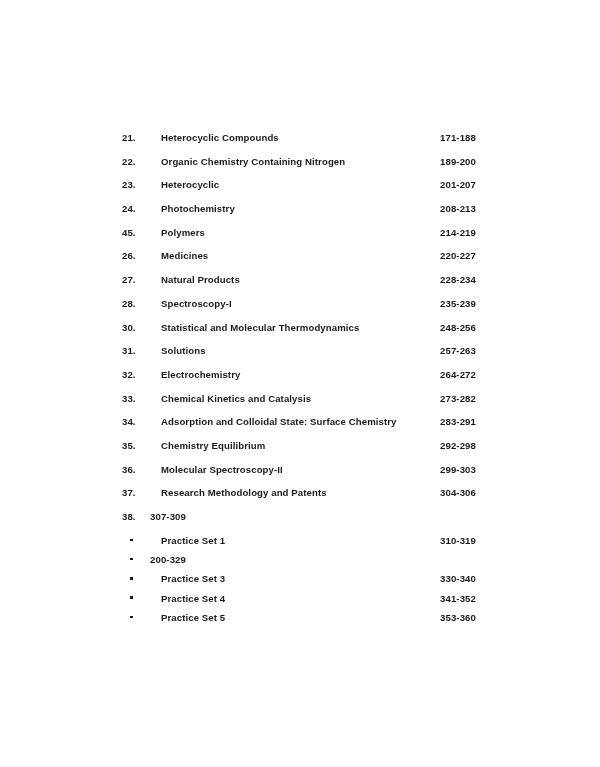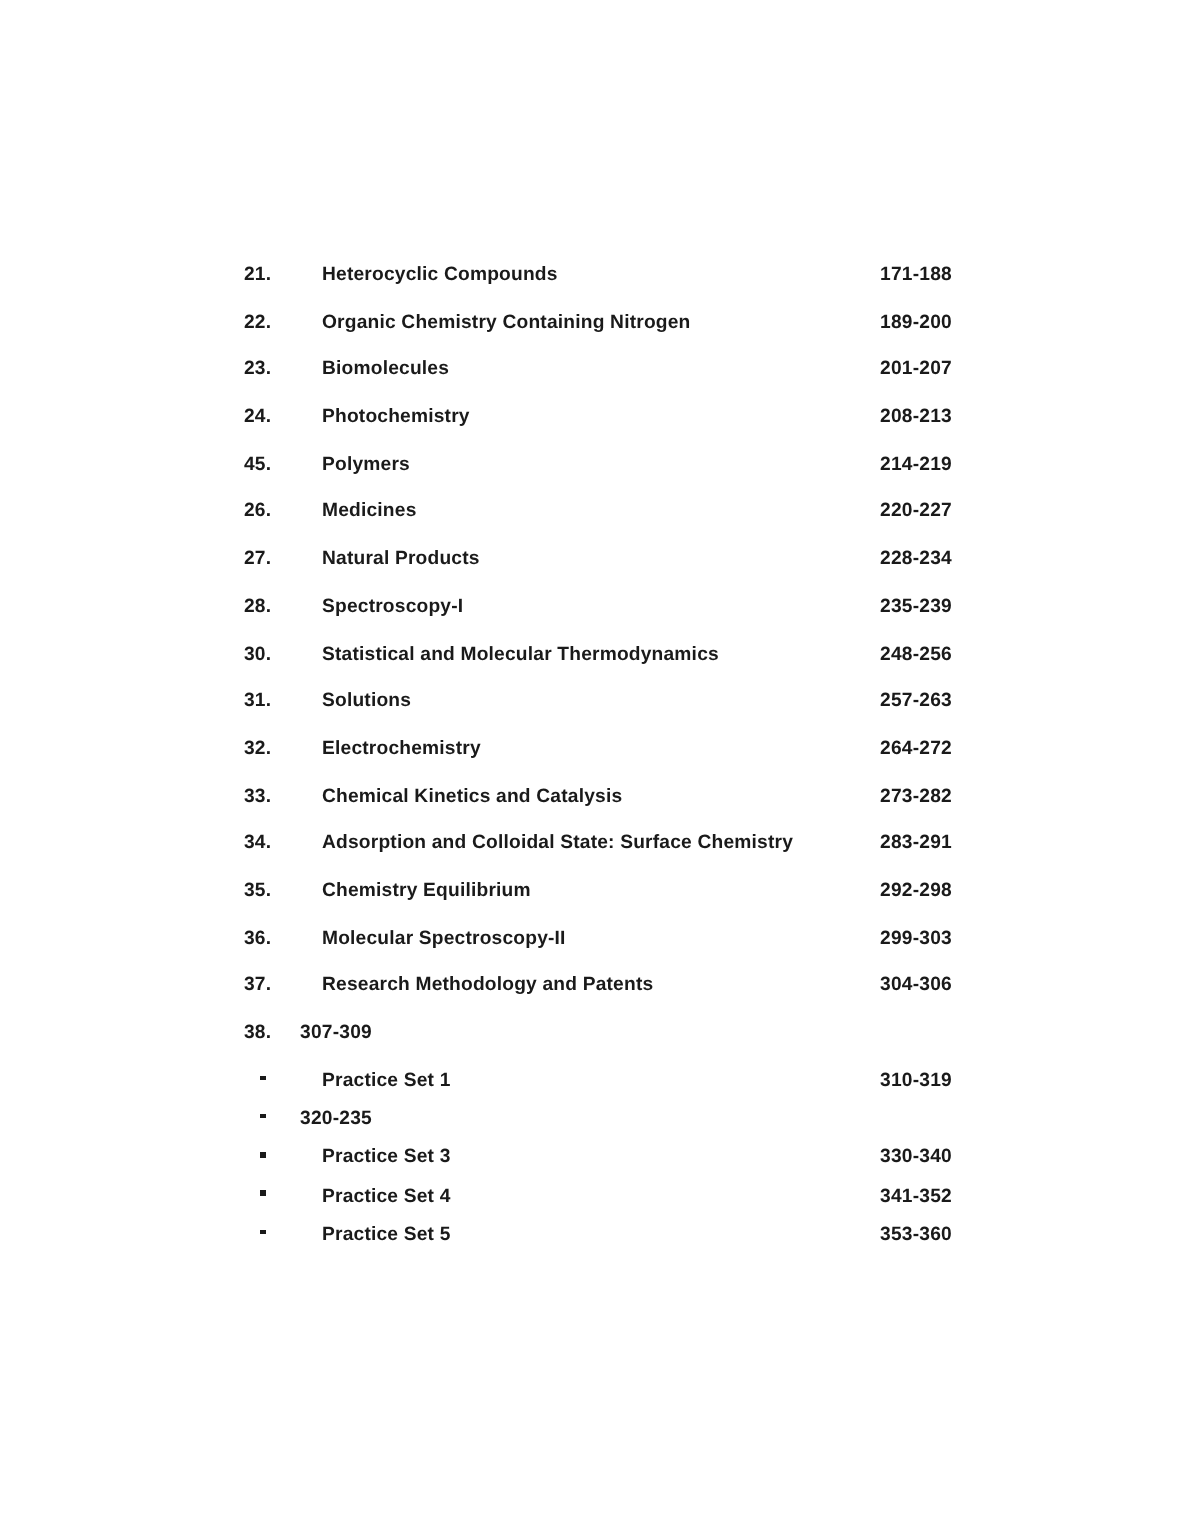--- a/index.html
+++ b/index.html
@@ -91,21 +91,21 @@
         <span class="title">Heterocyclic Compounds</span>
         <span class="pages">171-188</span>
       </div>
       <div class="toc-row numbered">
         <span class="marker">22.</span>
         <span class="title">Organic Chemistry Containing Nitrogen</span>
         <span class="pages">189-200</span>
       </div>
       <div class="toc-row numbered">
         <span class="marker">23.</span>
-        <span class="title">Biomolecules</span>
+        <span class="title">Heterocyclic</span>
         <span class="pages">201-207</span>
       </div>
       <div class="toc-row numbered">
         <span class="marker">24.</span>
         <span class="title">Photochemistry</span>
         <span class="pages">208-213</span>
       </div>
       <div class="toc-row numbered">
         <span class="marker">45.</span>
         <span class="title">Polymers</span>
@@ -170,21 +170,21 @@
         <span class="marker">38.</span>
         <span class="pages">307-309</span>
       </div>
       <div class="toc-row bulleted">
         <span class="marker bullet"><span class="bullet-dot"></span></span>
         <span class="title">Practice Set 1</span>
         <span class="pages">310-319</span>
       </div>
       <div class="toc-row bulleted">
         <span class="marker bullet"><span class="bullet-dot"></span></span>
-        <span class="pages">320-235</span>
+        <span class="pages">200-329</span>
       </div>
       <div class="toc-row bulleted">
         <span class="marker bullet"><span class="bullet-dot"></span></span>
         <span class="title">Practice Set 3</span>
         <span class="pages">330-340</span>
       </div>
       <div class="toc-row bulleted">
         <span class="marker bullet"><span class="bullet-dot"></span></span>
         <span class="title">Practice Set 4</span>
         <span class="pages">341-352</span>

